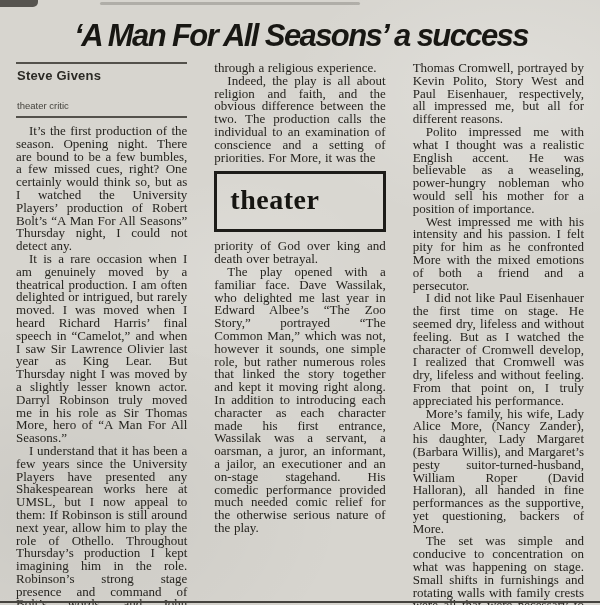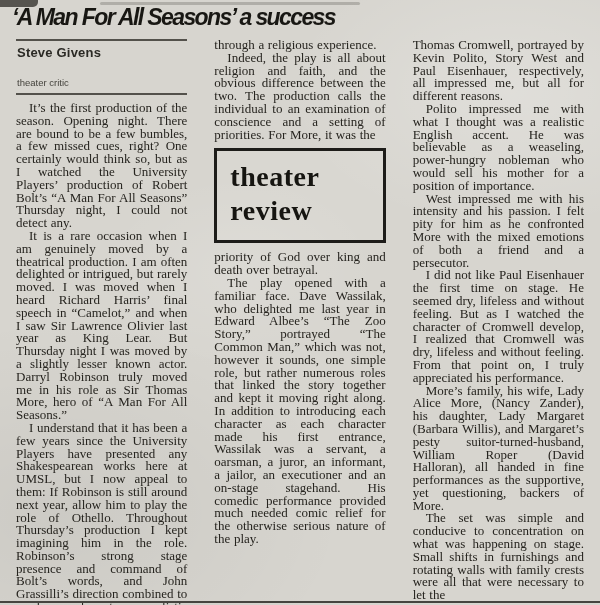--- a/index.html
+++ b/index.html
@@ -23,28 +23,29 @@
     background: #3f3d38; opacity: .85;
     border-radius: 0 0 5px 0;
   }
   .scan-artifact2 {
     position: absolute; top: 2px; left: 100px;
     width: 260px; height: 3px;
     background: rgba(60,58,52,.25);
     border-radius: 2px;
   }
   .headline {
-    margin: 4px 10px 8px 12px;
+    margin: 18px 10px 8px 12px;
     font-family: "Liberation Sans", sans-serif;
     font-style: italic;
     font-weight: 700;
-    font-size: 23px;
+    font-size: 31px;
     letter-spacing: -1.6px;
     color: #181713;
     white-space: nowrap;
+    text-align: center;
   }
   .columns {
     display: flex;
     gap: 27px;
     padding: 0 16px;
     margin-top: 8px;
     align-items: flex-start;
     justify-content: flex-end;
   }
   .col { flex: 1 1 0; min-width: 0; }
@@ -123,21 +124,20 @@
       <p class="indent">It’s the first production of the season. Opening night. There are bound to be a few bumbles, a few missed cues, right? One certainly would think so, but as I watched the University Players’ production of Robert Bolt’s “A Man For All Seasons” Thursday night, I could not detect any.</p>
       <p class="indent">It is a rare occasion when I am genuinely moved by a theatrical production. I am often delighted or intrigued, but rarely moved. I was moved when I heard Richard Harris’ final speech in “Camelot,” and when I saw Sir Lawrence Olivier last year as King Lear. But Thursday night I was moved by a slightly lesser known actor. Darryl Robinson truly moved me in his role as Sir Thomas More, hero of “A Man For All Seasons.”</p>
       <p class="indent">I understand that it has been a few years since the University Players have presented any Shakespearean works here at UMSL, but I now appeal to them: If Robinson is still around next year, allow him to play the role of Othello. Throughout Thursday’s production I kept imagining him in the role. Robinson’s strong stage presence and command of Bolt’s words, and John Grassilli’s direction combined to produce a character so realistic and inspiring that I was left with the feeling I had just been</p>
     </div>
 
     <div class="col">
       <p>through a religious experience.</p>
       <p class="indent">Indeed, the play is all about religion and faith, and the obvious difference between the two. The production calls the individual to an examination of conscience and a setting of priorities. For More, it was the</p>
       <div class="review-box">
         <div class="box-line">theater</div>
-        <div class="box-line">review</div>
       </div>
       <p>priority of God over king and death over betrayal.</p>
       <p class="indent">The play opened with a familiar face. Dave Wassilak, who delighted me last year in Edward Albee’s “The Zoo Story,” portrayed “The Common Man,” which was not, however it sounds, one simple role, but rather numerous roles that linked the story together and kept it moving right along. In addition to introducing each character as each character made his first entrance, Wassilak was a servant, a oarsman, a juror, an informant, a jailor, an executioner and an on-stage stagehand. His comedic performance provided much needed comic relief for the otherwise serious nature of the play.</p>
     </div>
 
     <div class="col">
       <p>Thomas Cromwell, portrayed by Kevin Polito, Story West and Paul Eisenhauer, respectively, all impressed me, but all for different reasons.</p>
       <p class="indent">Polito impressed me with what I thought was a realistic English accent. He was believable as a weaseling, power-hungry nobleman who would sell his mother for a position of importance.</p>
       <p class="indent">West impressed me with his intensity and his passion. I felt pity for him as he confronted More with the mixed emotions of both a friend and a persecutor.</p>
       <p class="indent">I did not like Paul Eisenhauer the first time on stage. He seemed dry, lifeless and without feeling. But as I watched the character of Cromwell develop, I realized that Cromwell was dry, lifeless and without feeling. From that point on, I truly appreciated his performance.</p>

